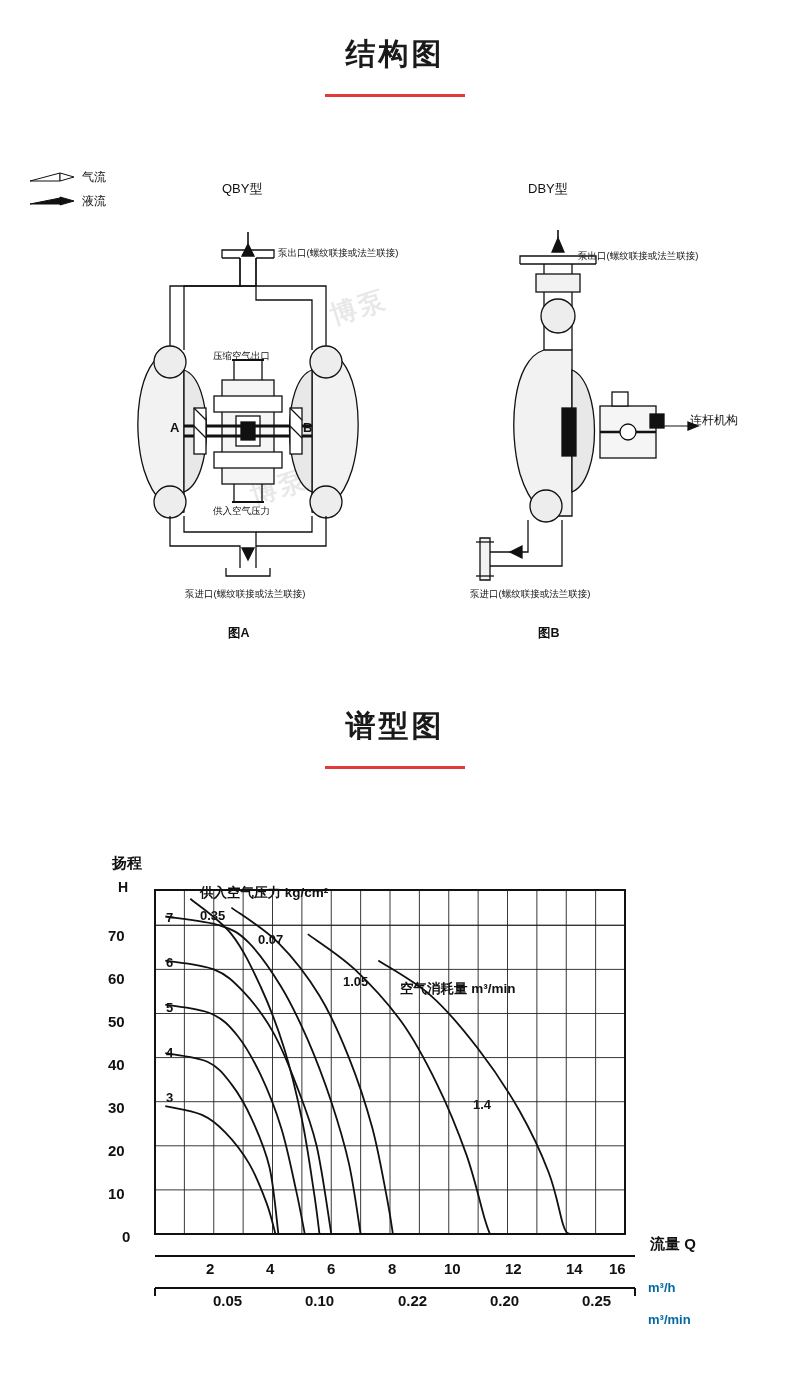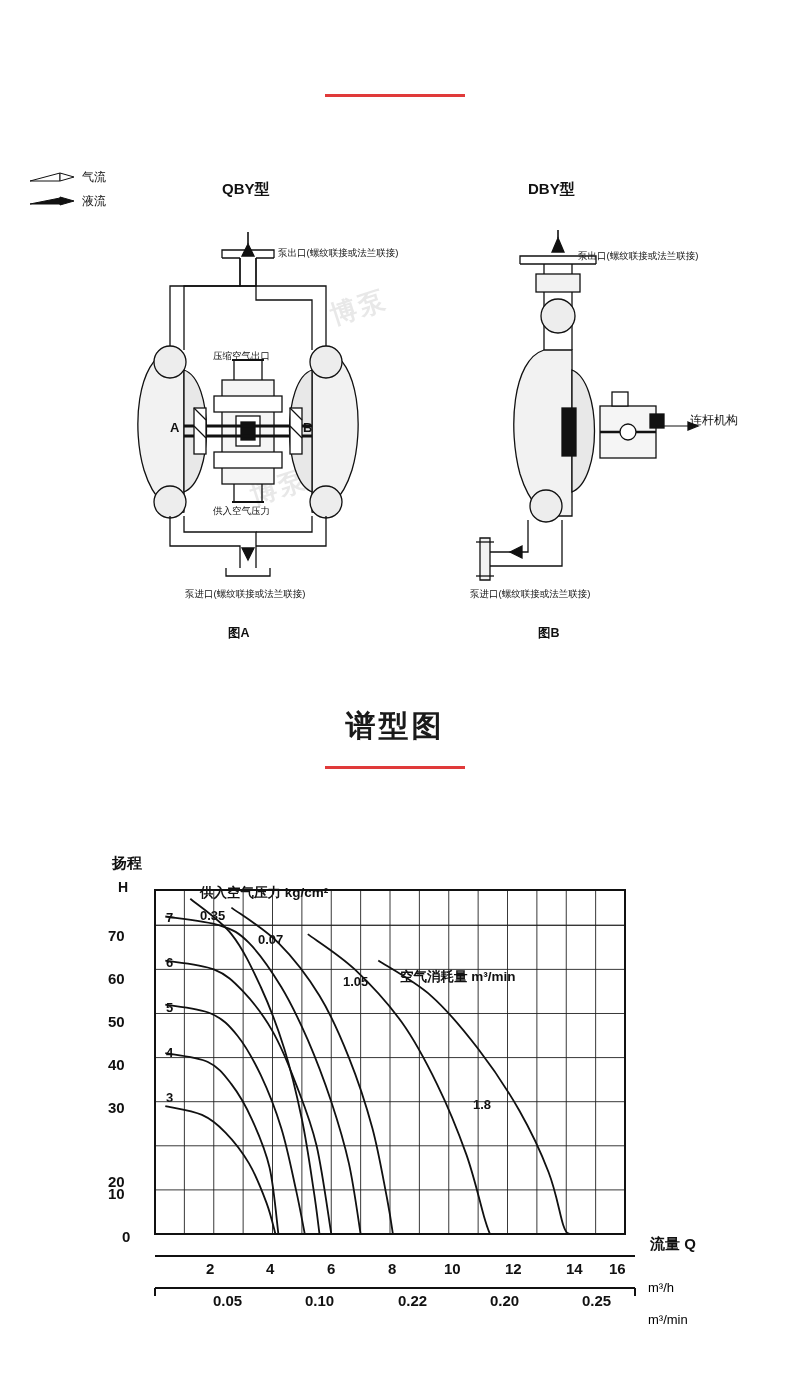--- a/index.html
+++ b/index.html
@@ -25,22 +25,22 @@
     position: absolute;
     left: 0; top: 0; width: 790px; height: 672px;
   }
   #structure-title { position: absolute; left:0; top: 34px; width: 790px; }
   #structure-rule  { position: absolute; left: 325px; top: 94px; width: 140px; height:3px; background:#e03a3a;}
   .legend { position: absolute; left: 30px; top: 168px; font-size: 11px; }
   .legend-row { display: flex; align-items: center; height: 18px; margin-bottom: 6px; }
   .legend-label { margin-left: 8px; font-size: 12px; }
   .model-label {
     position: absolute;
-    font-size: 15px;
-    font-weight: bold;
+    font-size: 13px;
+    font-weight: normal;
   }
   .fig-label {
     position: absolute;
     font-size: 12.5px;
     font-weight: bold;
   }
   .callout {
     position: absolute;
     font-size: 9.5px;
     white-space: nowrap;
@@ -58,30 +58,31 @@
   }
   
   #chart-section {
     position: absolute;
     left: 0; top: 672px; width: 790px; height: 713px;
   }
   #chart-title { position: absolute; left:0; top: 34px; width: 790px; }
   #chart-rule  { position: absolute; left: 325px; top: 94px; width: 140px; height:3px; background:#e03a3a;}
   .axis-text { position: absolute; font-size: 15px; font-weight: bold; color:#111; }
   .tick-text { position: absolute; font-size: 15px; font-weight: bold; color:#111; }
-  .unit-text { position: absolute; font-size: 13px; font-weight: normal; color:#000000; }
+  .unit-text { position: absolute; font-size: 13px; font-weight: bold; color:#0369a1; }
   .curve-label { position: absolute; font-size: 13px; font-weight: bold; color:#111; }
   .note-text { position: absolute; font-size: 13.5px; font-weight: bold; color:#111; }
   svg { display:block; }
 </style>
 </head>
 <body>
 
 <div id="structure-section">
 
+  <div id="structure-title" class="section-title">结构图</div>
   <div id="structure-rule"></div>
 
   <div class="legend">
     <div class="legend-row">
       <svg width="44" height="12" viewBox="0 0 44 12">
         <polygon points="0,10 30,10 30,2" fill="#ffffff" stroke="#111" stroke-width="1"></polygon>
         <polygon points="30,2 44,6 30,10" fill="#ffffff" stroke="#111" stroke-width="1"></polygon>
       </svg>
       <span class="legend-label">气流</span>
     </div>
@@ -213,31 +214,31 @@
 <div id="chart-section">
 
   <div id="chart-title" class="section-title">谱型图</div>
   <div id="chart-rule"></div>
 
   <div class="axis-text" style="left:112px; top:182px;">扬程</div>
   <div class="axis-text" style="left:118px; top:207px; font-size:14px;">H</div>
   <div class="axis-text" style="left:650px; top:563px;">流量  Q</div>
 
   <div class="note-text" style="left:200px; top:212px;">供入空气压力   kg/cm²</div>
-  <div class="note-text" style="left:400px; top:296px;">空气消耗量   m³/min</div>
+  <div class="note-text" style="left:400px; top:308px;">空气消耗量   m³/min</div>
 
   <div class="unit-text" style="left:648px; top:608px;">m³/h</div>
   <div class="unit-text" style="left:648px; top:640px;">m³/min</div>
 
   <div class="tick-text" style="left:108px; top:255px;">70</div>
   <div class="tick-text" style="left:108px; top:298px;">60</div>
   <div class="tick-text" style="left:108px; top:341px;">50</div>
   <div class="tick-text" style="left:108px; top:384px;text-align:center;">40</div>
   <div class="tick-text" style="left:108px; top:427px;">30</div>
-  <div class="tick-text" style="left:108px; top:470px;margin-top:31px;">20</div>
+  <div class="tick-text" style="left:108px; top:470px;">20</div>
   <div class="tick-text" style="left:108px; top:513px;">10</div>
   <div class="tick-text" style="left:122px; top:556px;">0</div>
 
   <div class="tick-text" style="left:206px; top:588px;">2</div>
   <div class="tick-text" style="left:266px; top:588px;">4</div>
   <div class="tick-text" style="left:327px; top:588px;">6</div>
   <div class="tick-text" style="left:388px; top:588px;">8</div>
   <div class="tick-text" style="left:444px; top:588px;">10</div>
   <div class="tick-text" style="left:505px; top:588px;">12</div>
   <div class="tick-text" style="left:566px; top:588px;">14</div>
@@ -245,21 +246,21 @@
 
   <div class="tick-text" style="left:213px; top:620px;">0.05</div>
   <div class="tick-text" style="left:305px; top:620px;">0.10</div>
   <div class="tick-text" style="left:398px; top:620px;">0.22</div>
   <div class="tick-text" style="left:490px; top:620px;">0.20</div>
   <div class="tick-text" style="left:582px; top:620px;">0.25</div>
 
   <div class="curve-label" style="left:200px; top:236px;">0.35</div>
   <div class="curve-label" style="left:258px; top:260px;">0.07</div>
   <div class="curve-label" style="left:343px; top:302px;">1.05</div>
-  <div class="curve-label" style="left:473px; top:425px;">1.8</div>
+  <div class="curve-label" style="left:473px; top:425px;">1.4</div>
   <div class="curve-label" style="left:166px; top:238px;">7</div>
   <div class="curve-label" style="left:166px; top:283px;">6</div>
   <div class="curve-label" style="left:166px; top:328px;">5</div>
   <div class="curve-label" style="left:166px; top:373px;">4</div>
   <div class="curve-label" style="left:166px; top:418px;">3</div>
 
   <svg id="plot" style="position:absolute; left:0; top:0;" width="790" height="713" viewBox="0 0 790 713">
       <line x1="184.375" y1="218" x2="184.375" y2="562" stroke="#222" stroke-width="0.9"></line>
       <line x1="213.75" y1="218" x2="213.75" y2="562" stroke="#222" stroke-width="0.9"></line>
       <line x1="243.125" y1="218" x2="243.125" y2="562" stroke="#222" stroke-width="0.9"></line>

